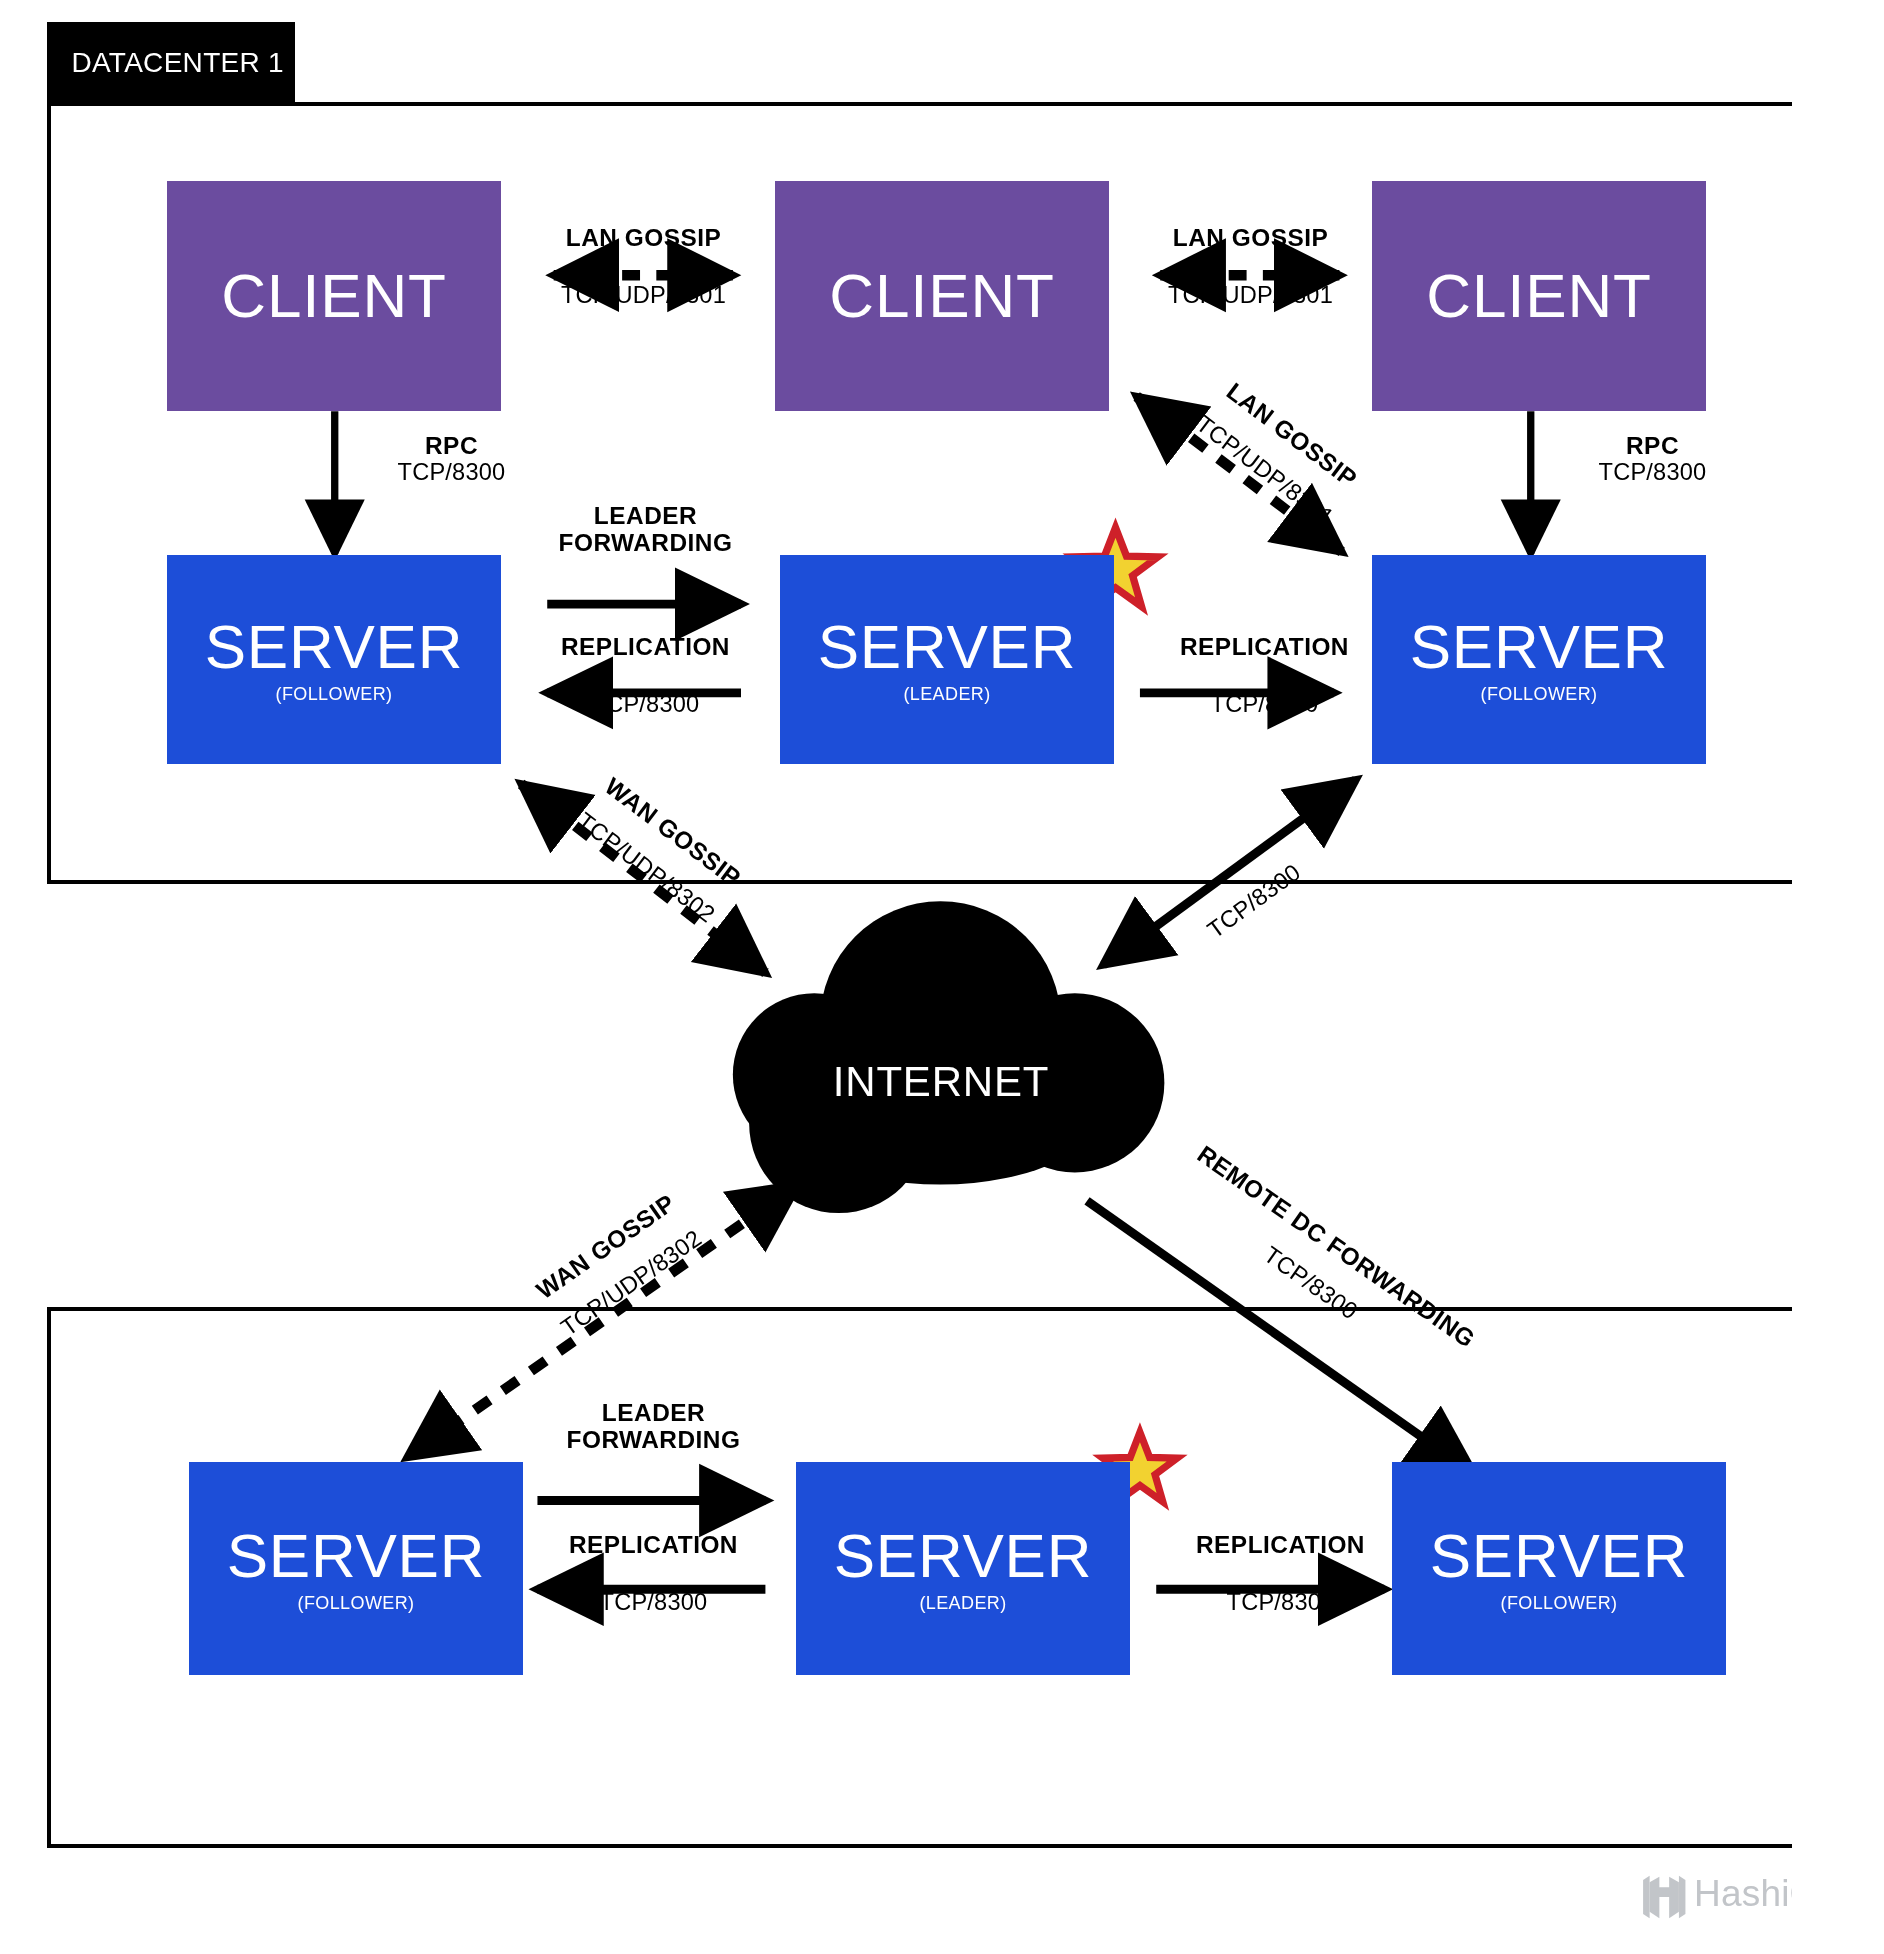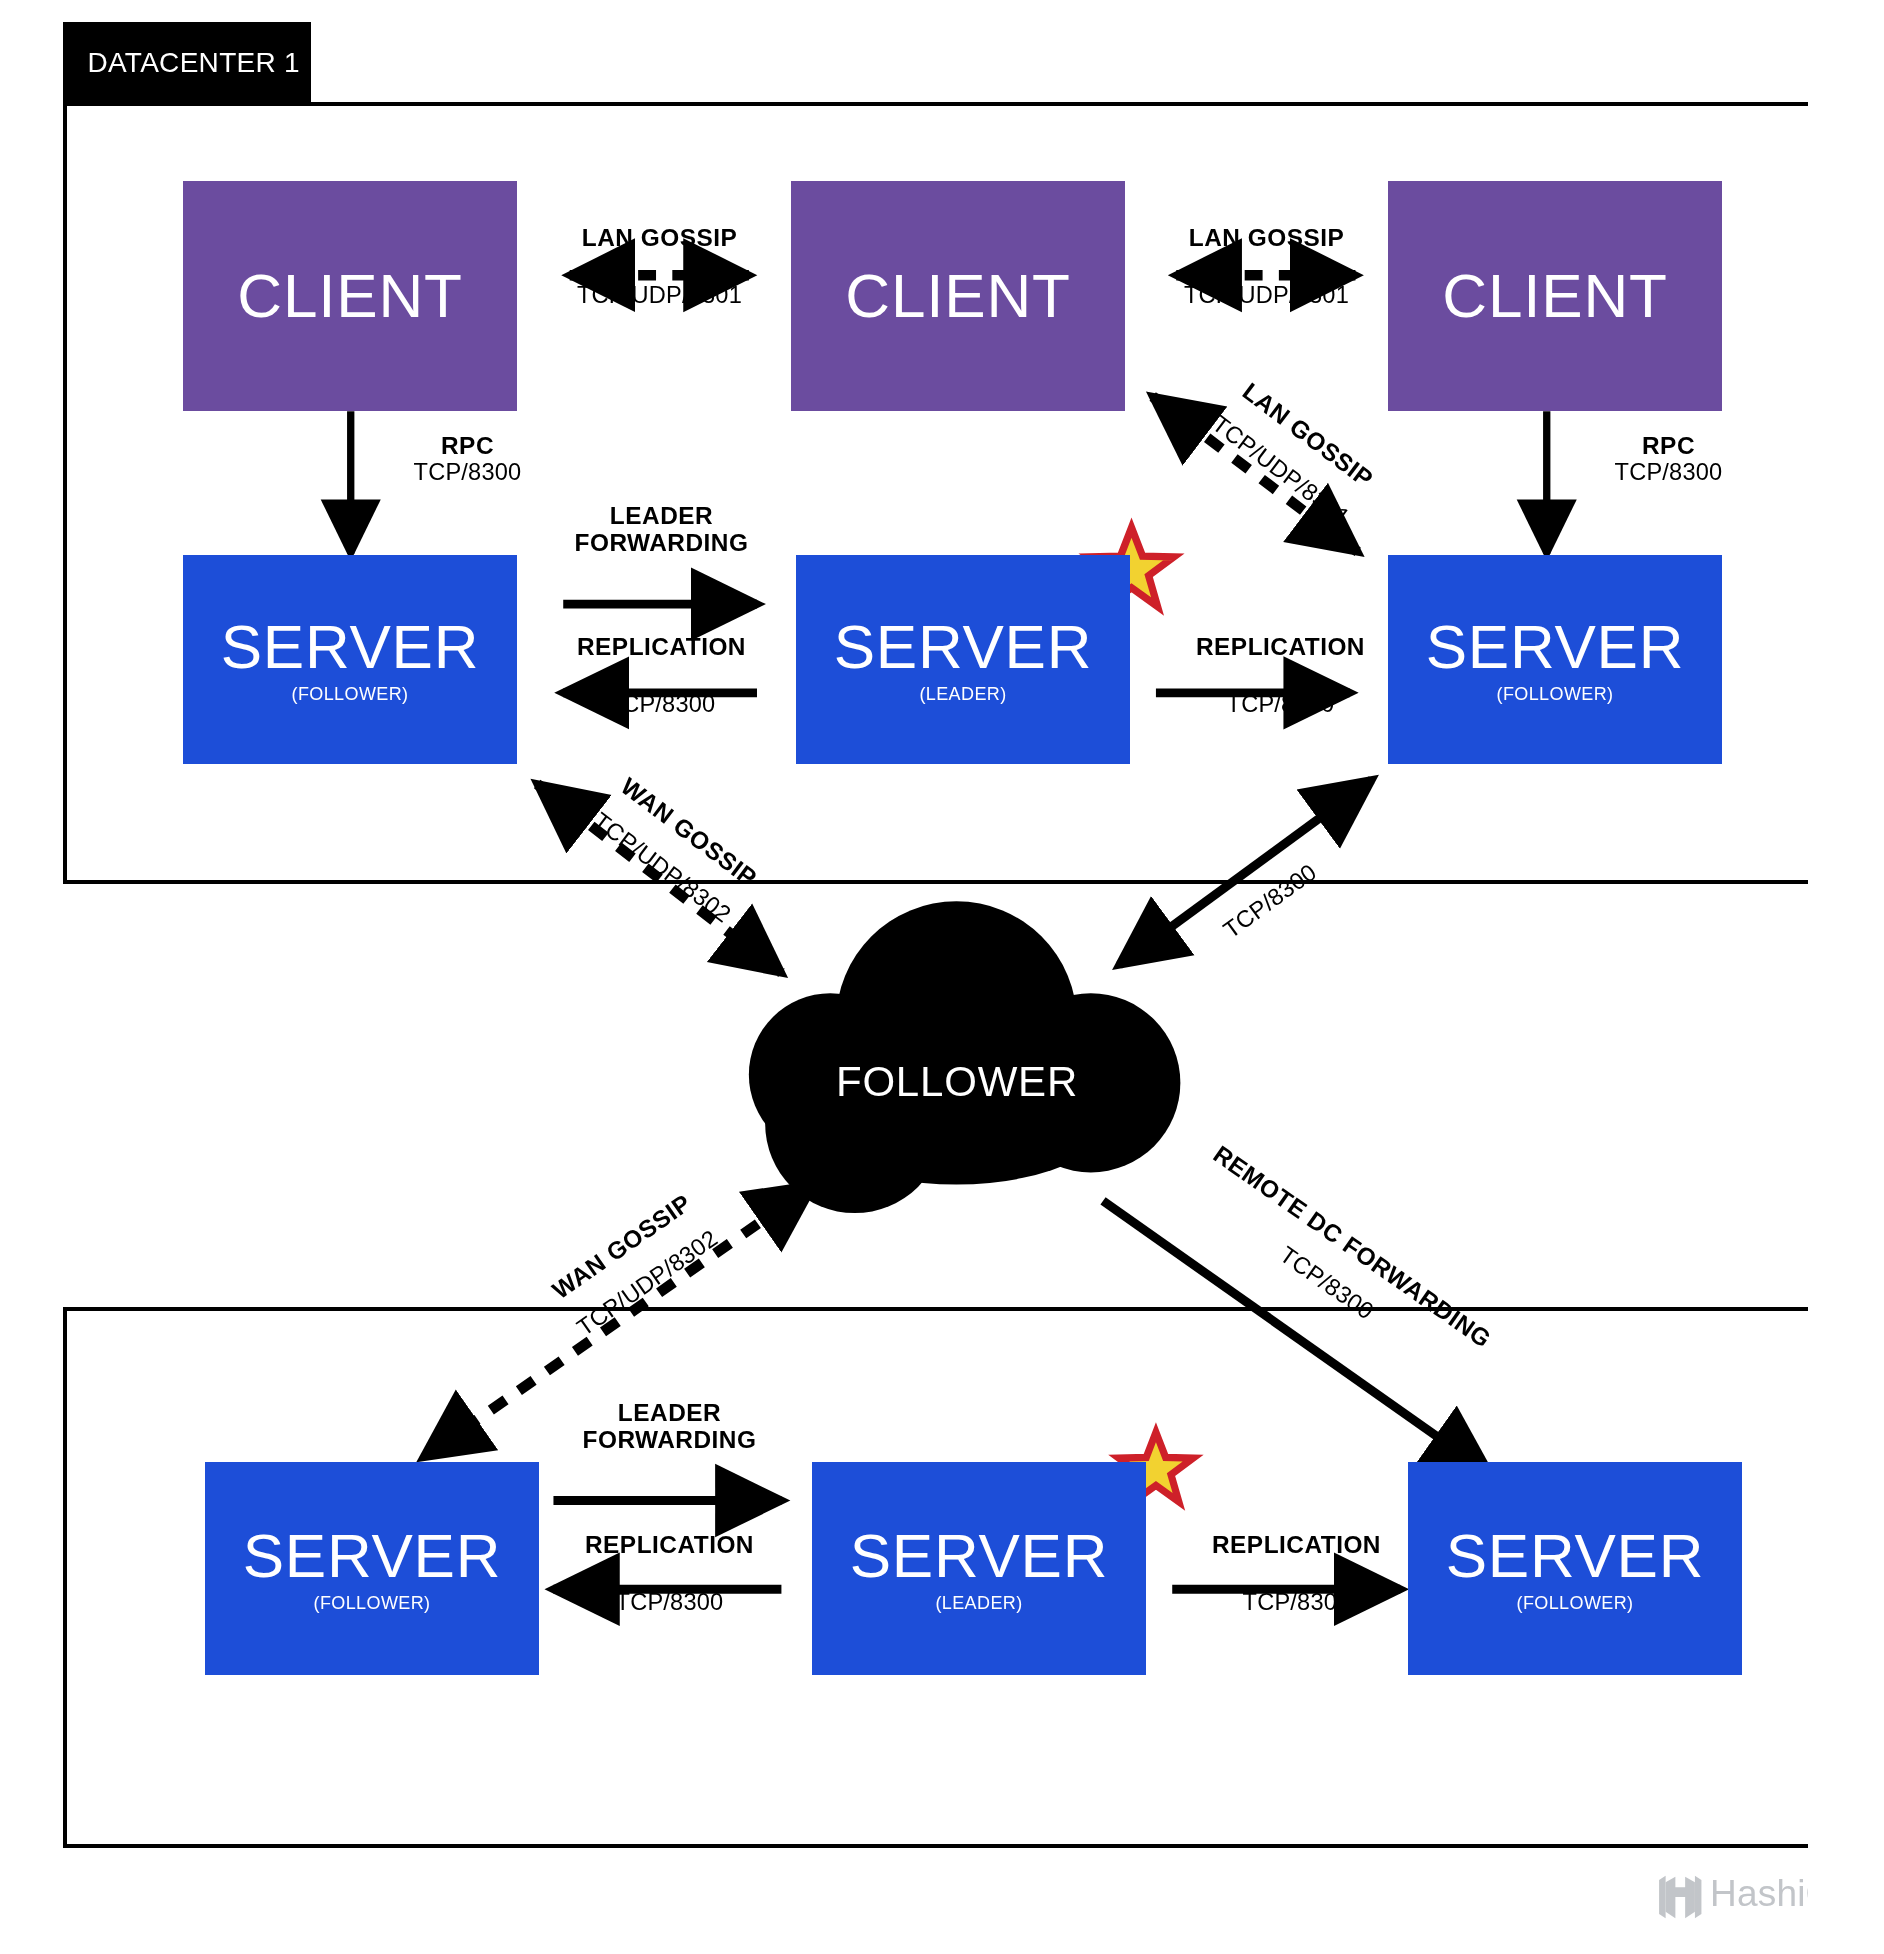--- a/index.html
+++ b/index.html
@@ -10,21 +10,20 @@
   }
   body {
     font-family: "Liberation Sans", sans-serif;
   }
   #stage {
     position: relative;
     width: 1792px;
     height: 1954px;
     background: #ffffff;
     overflow: hidden;
-    margin-left: 16px;
   }
   #svg-layer {
     position: absolute;
     left: 0;
     top: 0;
     width: 1885px;
     height: 1954px;
   }
 
   
@@ -272,21 +271,21 @@
   <div class="edge-label rot" style="left:521px; top:814px; width:277px; transform:rotate(37deg);">
     <span class="lbl-main">WAN GOSSIP</span>
     <span class="lbl-port" style="margin-top:18px;">TCP/UDP/8302</span>
   </div>
 
   <div class="edge-label rot" style="left:1140px; top:888px; width:228px; transform:rotate(-36deg);">
     <span class="lbl-port">TCP/8300</span>
   </div>
 
   <div class="cloud-text" style="left:778px; top:1058px; width:326px;">
-    <span>FOLLOWER</span>
+    <span>INTERNET</span>
   </div>
 
   <div class="edge-label rot" style="left:480px; top:1229px; width:277px; transform:rotate(-35deg);">
     <span class="lbl-main">WAN GOSSIP</span>
     <span class="lbl-port" style="margin-top:18px;">TCP/UDP/8302</span>
   </div>
 
   <div class="edge-label rot" style="left:1132px; top:1229px; width:383px; transform:rotate(35deg);">
     <span class="lbl-main">REMOTE DC FORWARDING</span>
     <span class="lbl-port" style="margin-top:18px;">TCP/8300</span>

